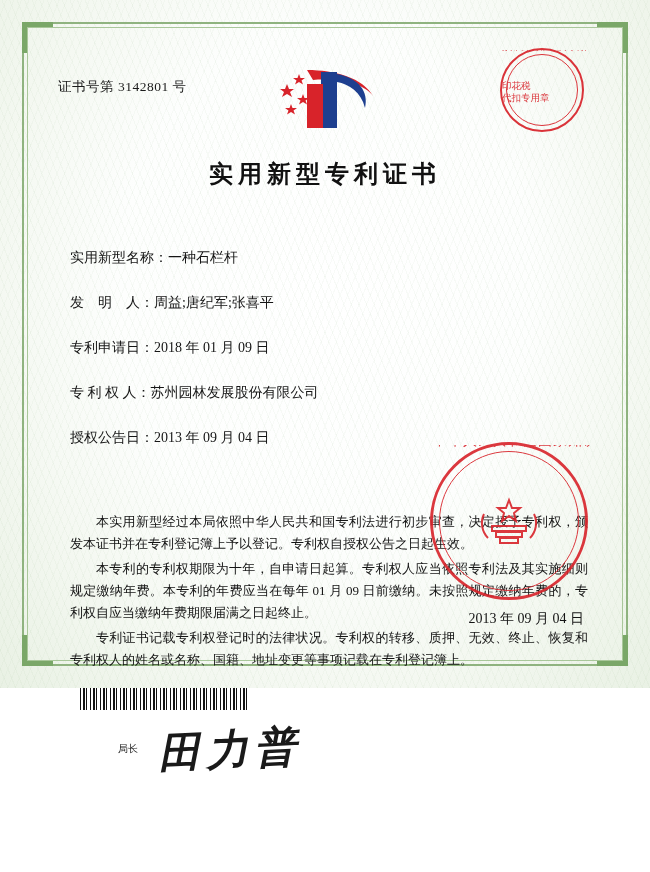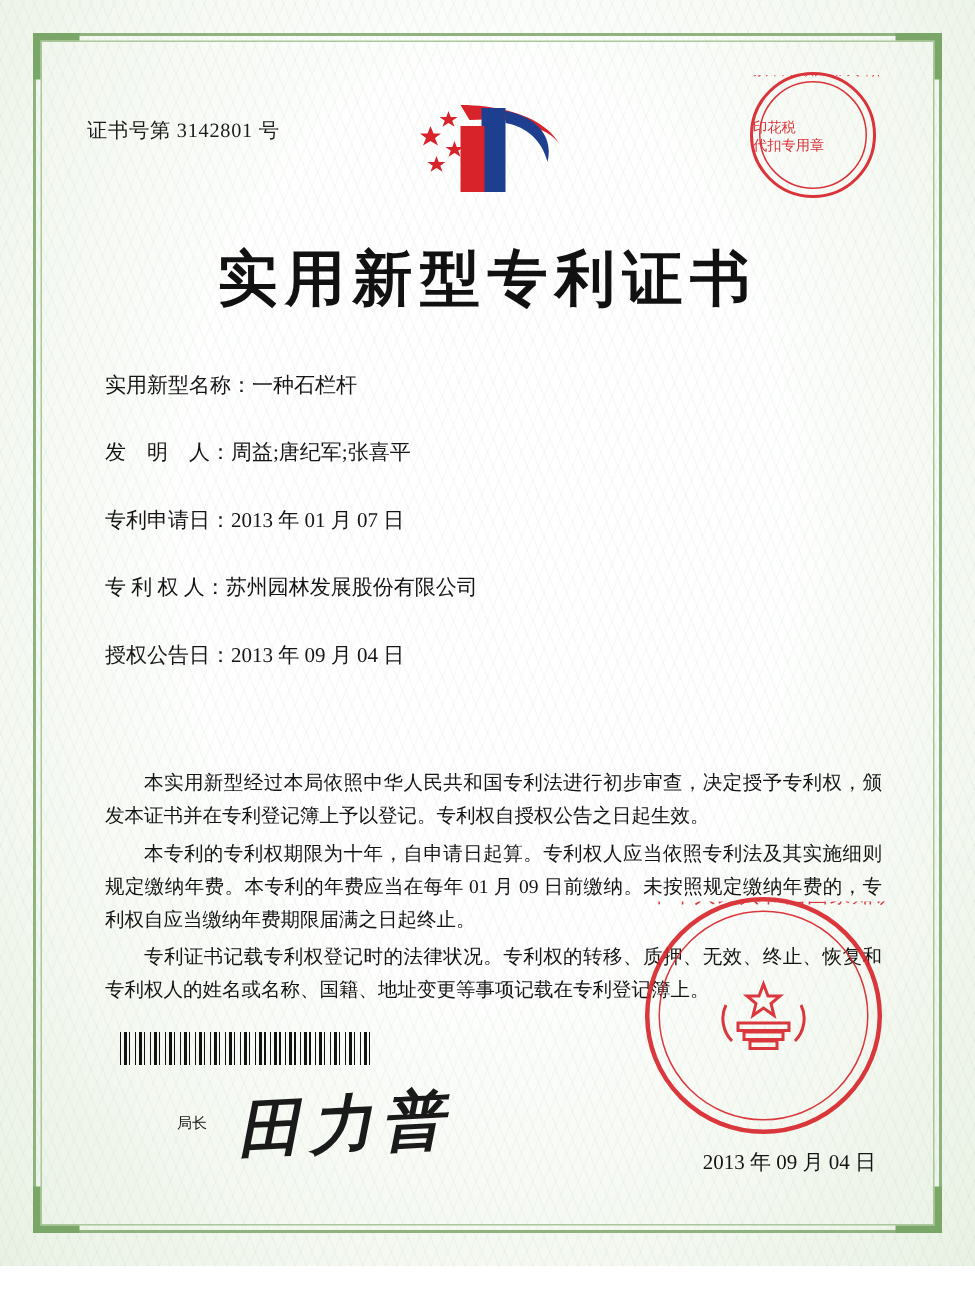--- a/index.html
+++ b/index.html
@@ -11,21 +11,21 @@
     width: 650px;
     height: 872px;
     font-family: "Liberation Serif", "DejaVu Serif", serif;
     color: #1a1a1a;
     overflow: hidden;
   }
 
   .page {
     position: relative;
     width: 650px;
-    height: 844px;
+    height: 688px;
     background:
       radial-gradient(ellipse at 50% 42%, #ffffff 0%, #fdfefd 45%, #f4f8f1 72%, #e9f1e4 100%);
     box-sizing: border-box;
   }
 
   
   .texture {
     position: absolute;
     inset: 0;
     background-image:
@@ -112,21 +112,21 @@
     font-size: 9.5px;
     line-height: 12px;
     color: #d8232a;
   }
 
   .title {
     position: absolute;
     left: 0; right: 0;
     top: 158px;
     text-align: center;
-    font-size: 40px;
+    font-size: 24px;
     font-weight: bold;
     letter-spacing: 5px;
     color: #111;
     font-family: "Liberation Serif", "DejaVu Serif", serif;
   }
 
   .fields {
     position: absolute;
     left: 70px;
     right: 60px;
@@ -298,21 +298,21 @@
   <div class="title">实用新型专利证书</div>
 
   <div class="fields">
     <div class="field">
       <span class="lbl">实用新型名称：</span><span class="val">一种石栏杆</span>
     </div>
     <div class="field">
       <span class="lbl">发　明　人：</span><span class="val">周益;唐纪军;张喜平</span>
     </div>
     <div class="field">
-      <span class="lbl">专利申请日：</span><span class="val">2013 年 01 月 07 日</span>
+      <span class="lbl">专利申请日：</span><span class="val">2018 年 01 月 09 日</span>
     </div>
     <div class="field">
       <span class="lbl">专 利 权 人：</span><span class="val">苏州园林发展股份有限公司</span>
     </div>
     <div class="field">
       <span class="lbl">授权公告日：</span><span class="val">2013 年 09 月 04 日</span>
     </div>
   </div>
 
   <div class="body-text">

